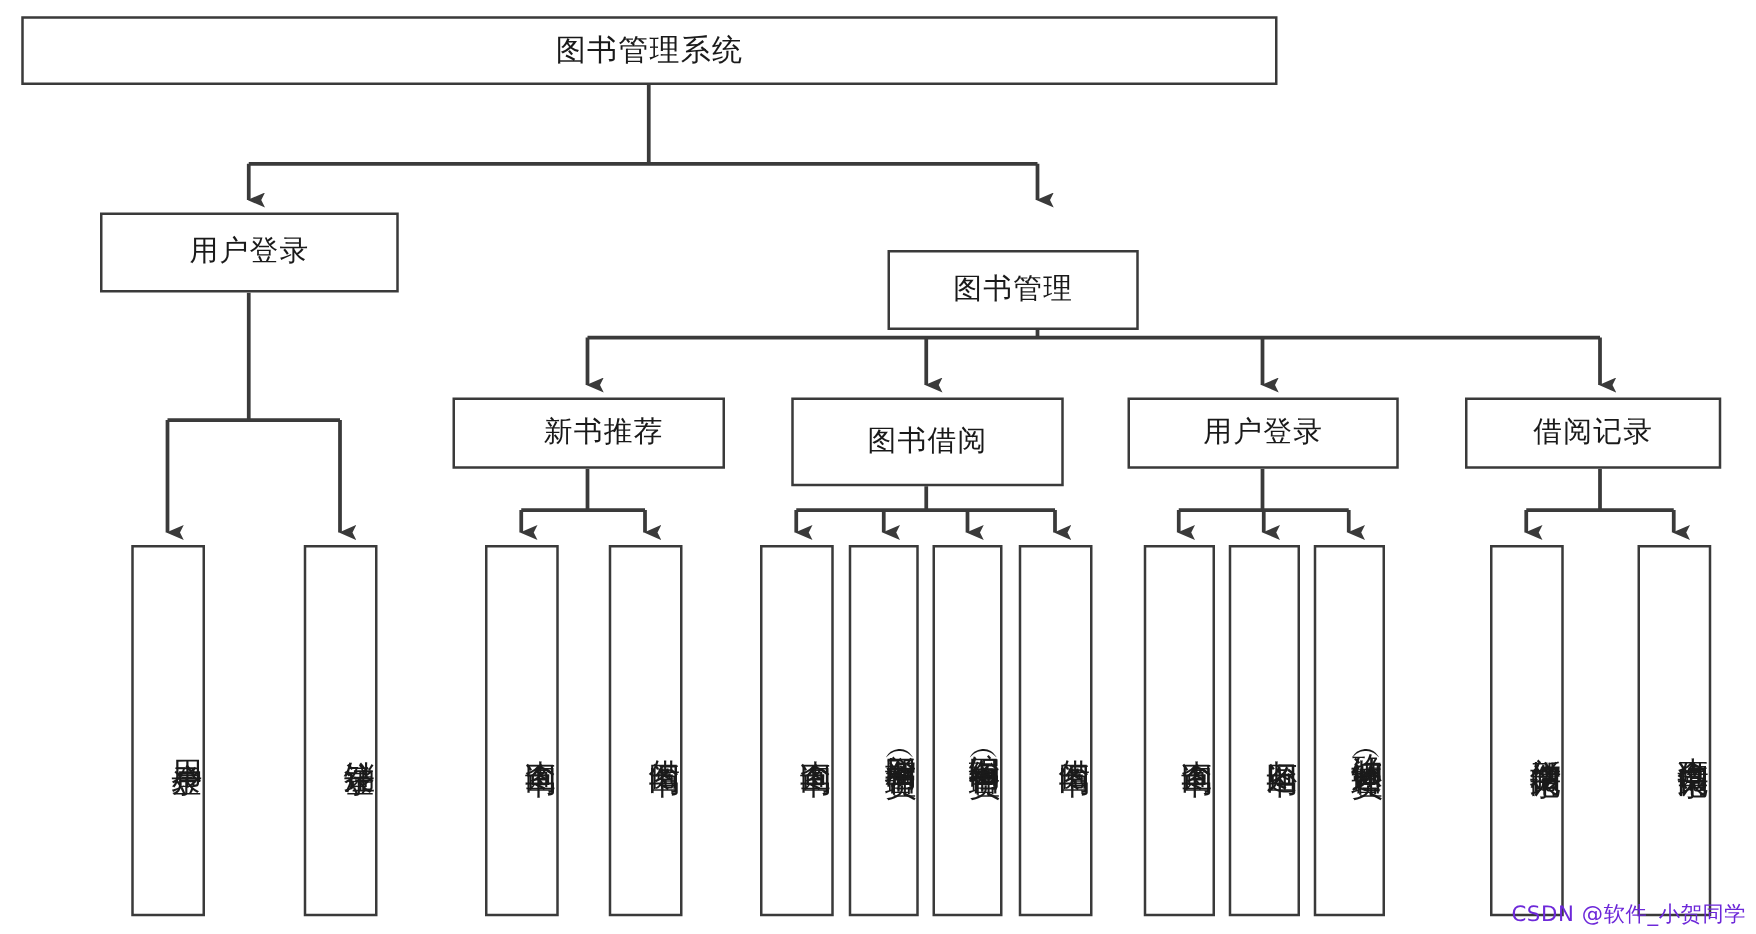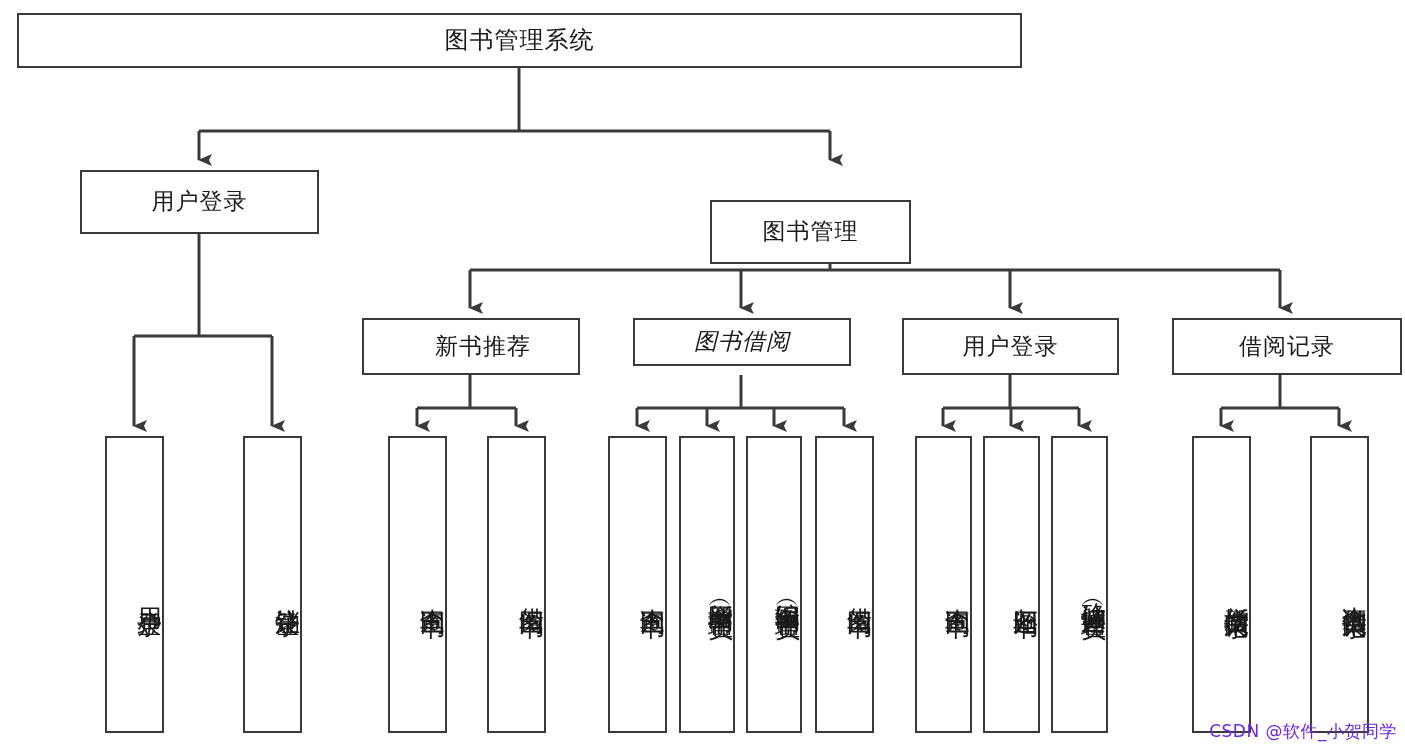--- a/index.html
+++ b/index.html
@@ -130,27 +130,27 @@
   <div class="node horiz" style="left:80px; top:170px; width:239px; height:64px;">
     <span>用户登录</span>
   </div>
   <div class="node horiz" style="left:710px; top:170px; width:201px; height:64px;margin-top:30px;">
     <span>图书管理</span>
   </div>
 
   <div class="node horiz" style="left:362px; top:318px; width:218px; height:57px;padding-left:24px;">
     <span>新书推荐</span>
   </div>
-  <div class="node horiz" style="left:633px; top:318px; width:218px; height:48px;font-style:italic;">
+  <div class="node horiz" style="left:633px; top:318px; width:218px; height:71px;">
     <span>图书借阅</span>
   </div>
   <div class="node horiz" style="left:902px; top:318px; width:217px; height:57px;">
     <span>用户登录</span>
   </div>
-  <div class="node horiz" style="left:1172px; top:318px; width:230px; height:57px;">
+  <div class="node horiz" style="left:1172px; top:318px; width:205px; height:57px;">
     <span>借阅记录</span>
   </div>
 
   <div class="node vert" style="left:105px; top:436px; width:59px; height:297px;">
     <span class="vlabel">用户登录</span>
   </div>
   <div class="node vert" style="left:243px; top:436px; width:59px; height:297px;">
     <span class="vlabel">注销登录</span>
   </div>
   <div class="node vert" style="left:388px; top:436px; width:59px; height:297px;">

